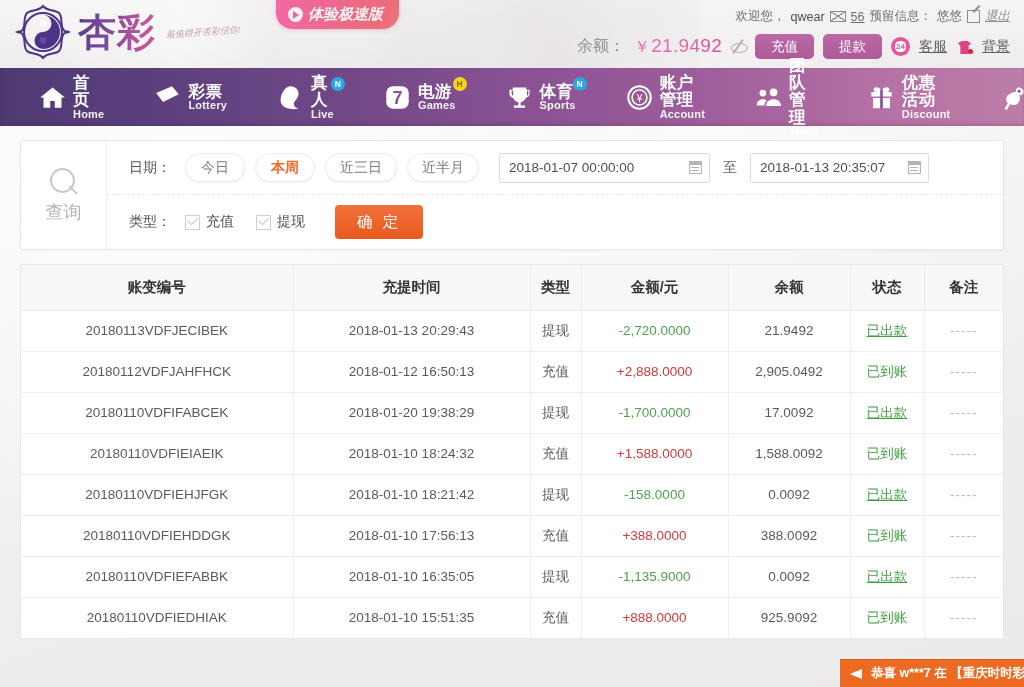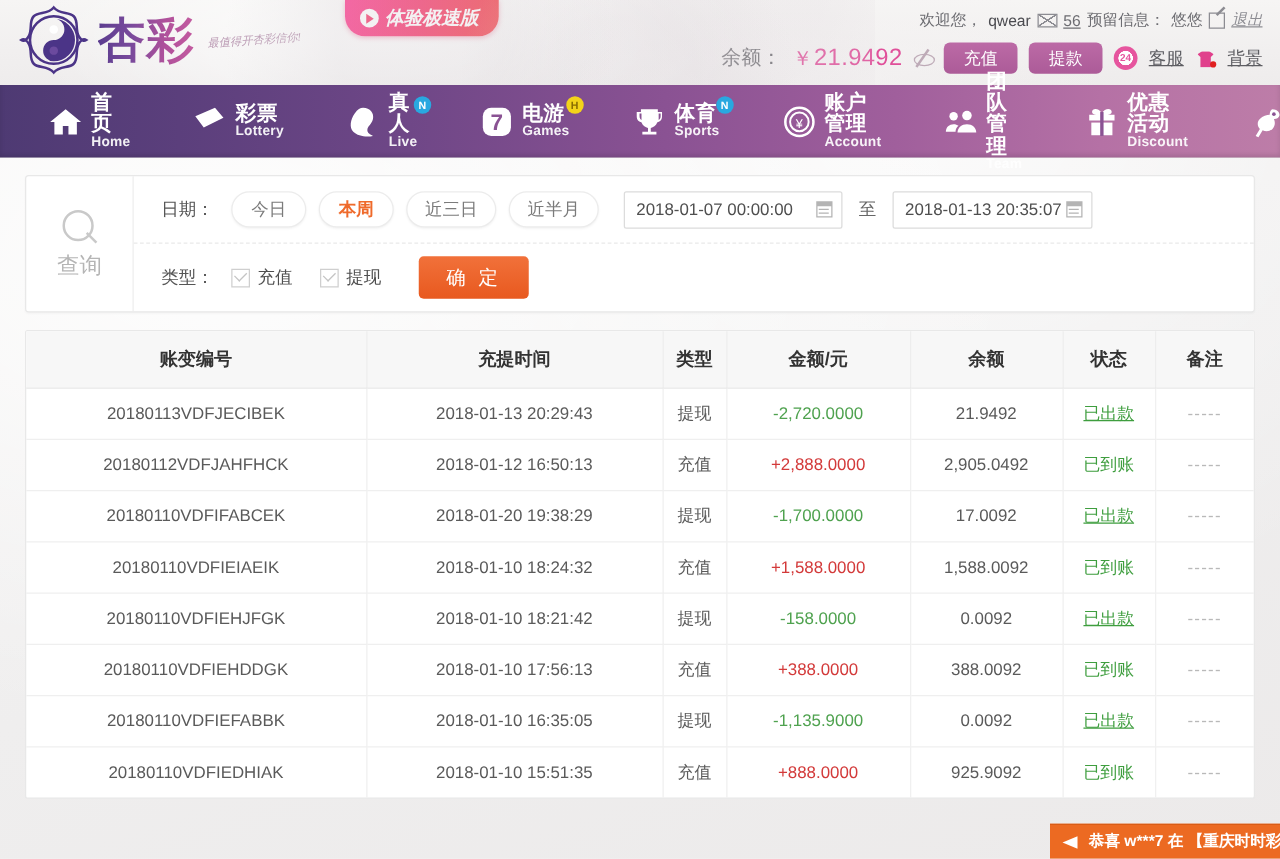--- a/index.html
+++ b/index.html
@@ -157,25 +157,25 @@
   .quick-btn {
     height: 29px; min-width: 60px; padding: 0 14px; margin-right: 10px;
     border: 1px solid #ececec; border-radius: 15px; background: #fff;
     font-size: 14px; color: #7b7b7b; cursor: pointer;
     box-shadow: 0 1px 2px rgba(0,0,0,.06);
     display:flex;align-items:center;justify-content:center;
   }
   .quick-btn.active { color: #ef6a2b; font-weight: bold; }
 
   .date-box {
-    height: 30px; width: 175px; border: 1px solid #dcdcdc; background:#fff; border-radius: 2px;
+    height: 30px; width: 211px; border: 1px solid #dcdcdc; background:#fff; border-radius: 2px;
     display: flex; align-items: center; justify-content: space-between;
     padding: 0 7px 0 9px; font-size: 13.5px; color: #4f4f4f; cursor: pointer;
   }
-  .date-box.second { width: 160px; }
+  .date-box.second { width: 179px; }
   .cal-ico { width: 13px; height: 13px; border: 1.3px solid #b4b4b4; border-top-width: 4px; position: relative; flex:0 0 auto;}
   .cal-ico::after{content:"";position:absolute;left:1px;top:2px;width:8px;height:1.3px;
      box-shadow:0 3px 0 #b4b4b4, 0 0 0 #b4b4b4; background:#b4b4b4;}
   .to-word { font-size: 14px; color: #666; margin: 0 13px; }
 
   .chk-wrap { display: flex; align-items: center; gap: 6px; margin-right: 22px; cursor: pointer; }
   .chk {
     width: 15px; height: 15px; border: 1px solid #cfcfcf; background: #fff; position: relative; flex:0 0 auto;
   }
   .chk.checked::after{

